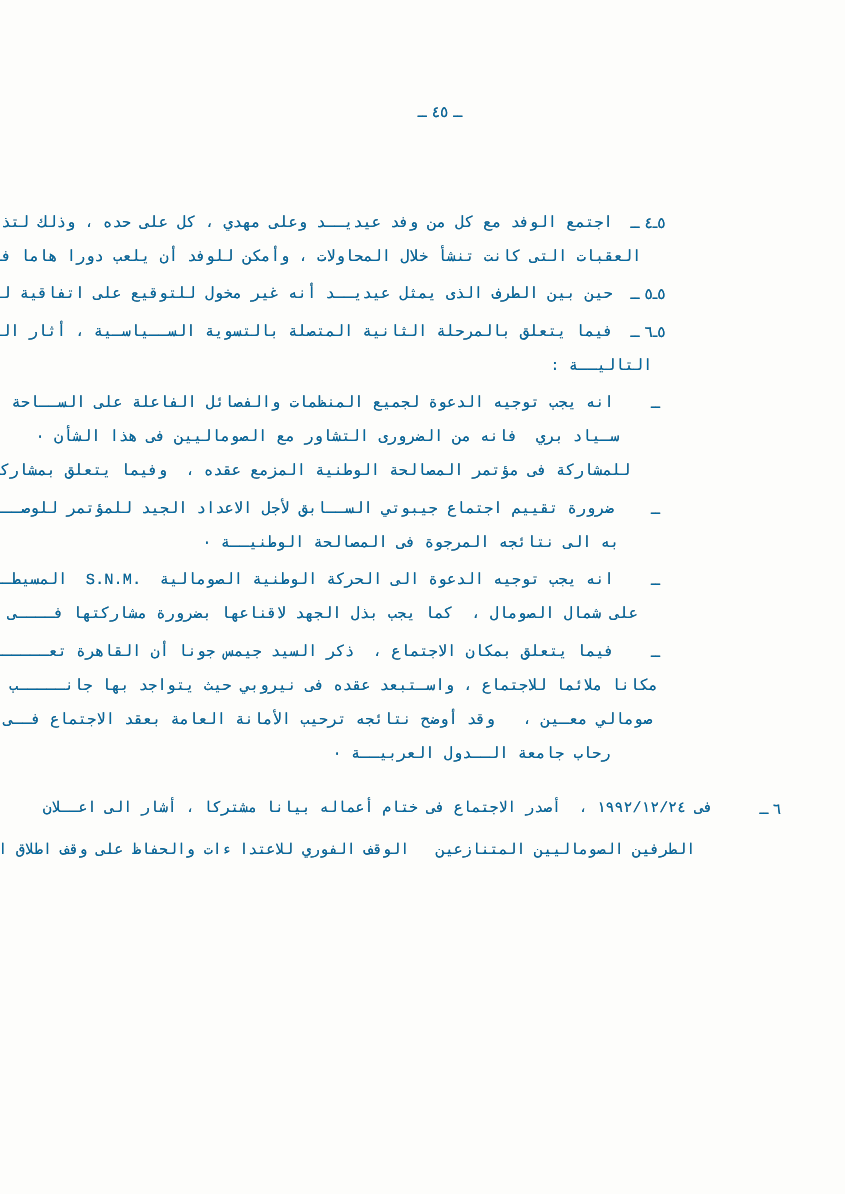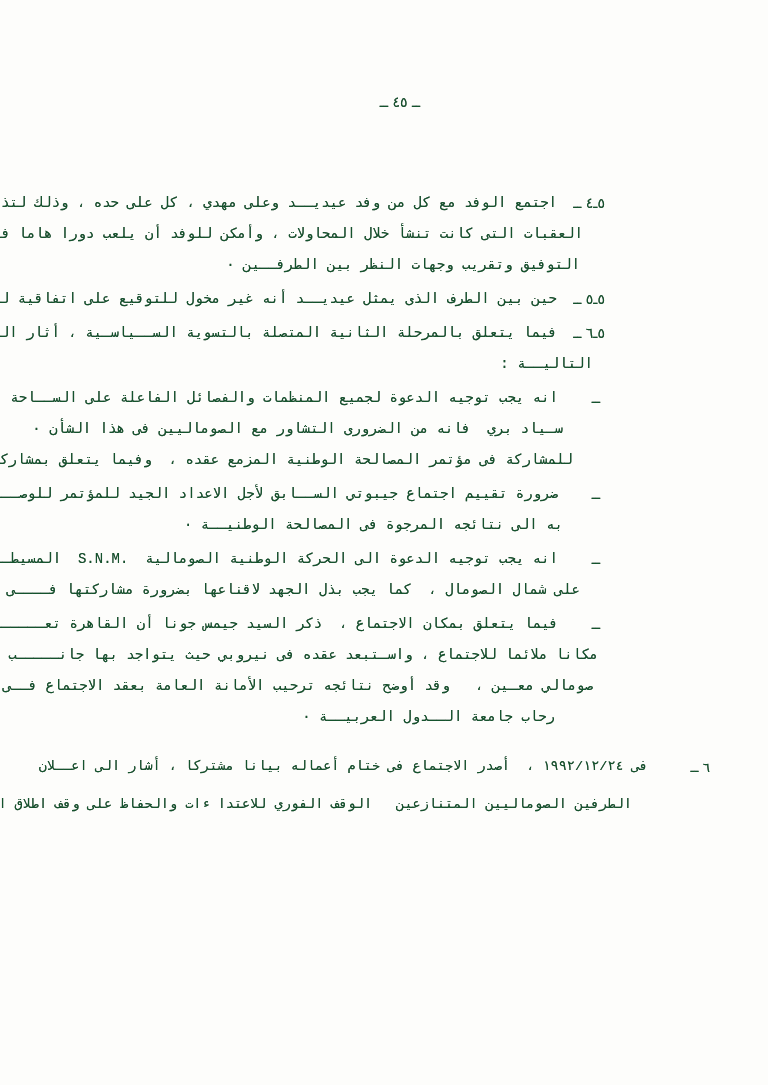--- a/index.html
+++ b/index.html
@@ -4,21 +4,21 @@
 <title>page</title>
 <style>
   html,body { margin:0; padding:0; }
   body { background:#ffffff; }
   .page {
     position:relative;
     width:768px; height:1085px;
     background:#fdfdfb;
     overflow:hidden;
     font-family:"DejaVu Sans", sans-serif;
-    color:#14532d;
+    color:#0369a1;
     text-shadow:0 0 .5px rgba(0,0,0,.55);
   }
   .page-number {
     position:absolute;
     top:94px; left:348px; width:104px;
     text-align:center;
     font-size:14px;
     direction:rtl;
     white-space:pre;
   }
@@ -56,21 +56,20 @@
   <div class="page-number">ــ ٤٥ ــ</div>
 
   <div class="content">
 
     <div class="block para">
       <div class="first-line">
         <span class="marker">٥ـ٤ ــ</span>
         <span class="txt">اجتمع الوفد مع كل من وفد عيديــد وعلى مهدي ، كل على حده ، وذلك لتذليــــــل</span>
       </div>
       <div class="cont" style="padding-right:22px">العقبات التى كانت تنشأ خلال المحاولات ، وأمكن للوفد أن يلعب دورا هاما فــــي</div>
-      <div class="cont" style="padding-right:25px">التوفيق وتقريب وجهات النظر بين الطرفــين ·</div>
     </div>
 
     <div class="block para">
       <div class="first-line">
         <span class="marker">٥ـ٥ ــ</span>
         <span class="txt">حين بين الطرف الذى يمثل عيديــد أنه غير مخول للتوقيع على اتفاقية لوقــــــف</span>
       </div>
     </div>
 
     <div class="block para">

